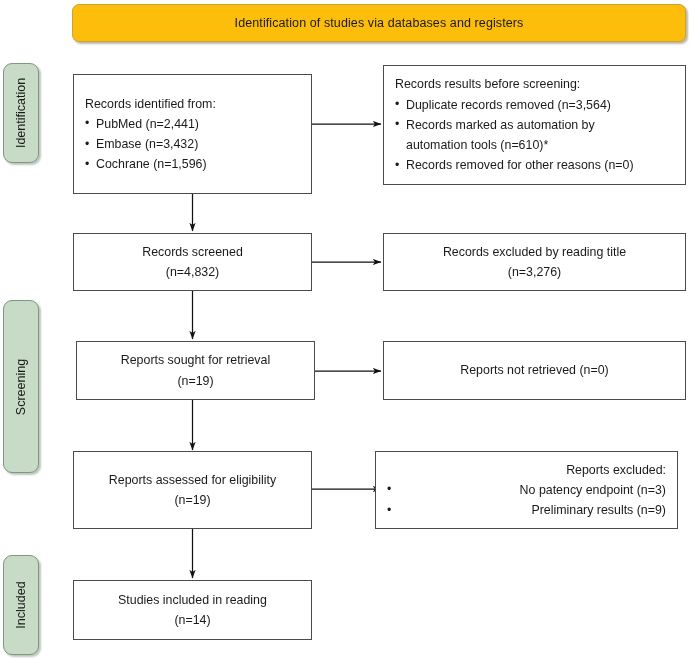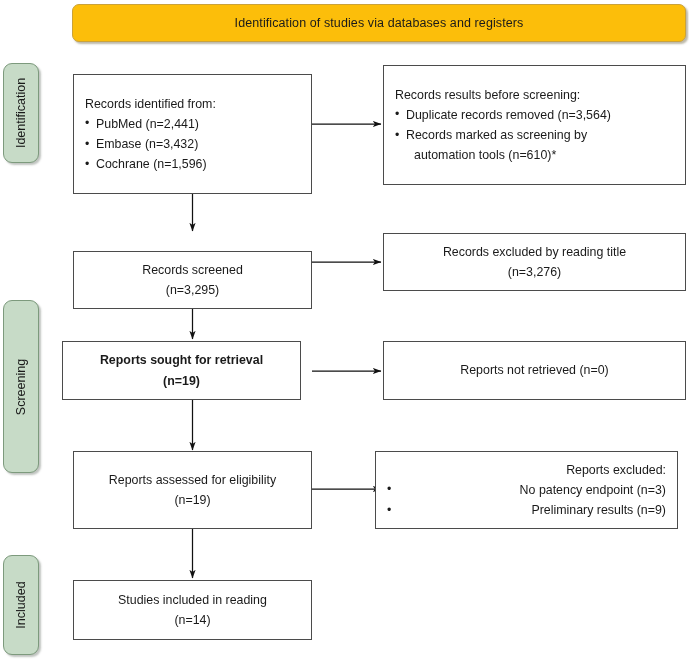--- a/index.html
+++ b/index.html
@@ -32,21 +32,21 @@
   .box .inner{position:absolute;left:0;top:0;right:0;bottom:0;
        display:flex;flex-direction:column;justify-content:center;
        padding:0 11px;box-sizing:border-box;}
   .box.center .inner{align-items:center;text-align:center;}
   .line{font-size:12.4px;line-height:1.62;white-space:nowrap;}
   .box.center .line{white-space:normal;}
   ul.bl{list-style:none;margin:0;padding:0;}
   ul.bl li{font-size:12.4px;line-height:1.63;position:relative;
        padding-left:11px;}
   ul.bl li:before{content:"\2022";position:absolute;left:0;top:-0.5px;}
-  ul.bl li .cont{display:block;padding-left:0;margin-left:8px;}
+  ul.bl li .cont{display:block;padding-left:0;}
   .hdrline{font-size:12.4px;line-height:1.63;margin-bottom:0px;}
 
   
   svg.conn{position:absolute;left:0;top:0;width:689px;height:667px;
            overflow:visible;pointer-events:none;}
 </style>
 </head>
 <body>
 
 <div id="stage">
@@ -95,28 +95,28 @@
     <div class="inner">
       <div class="hdrline">Records identified from:</div>
       <ul class="bl">
         <li>PubMed (n=2,441)</li>
         <li>Embase (n=3,432)</li>
         <li>Cochrane (n=1,596)</li>
       </ul>
     </div>
   </div>
 
-  <div class="box center" style="left:73px;top:233px;width:239px;height:58px;margin-top:18px;">
+  <div class="box center" style="left:73px;top:233px;width:239px;height:58px;">
     <div class="inner">
       <div class="line">Records screened</div>
-      <div class="line">(n=3,295)</div>
+      <div class="line">(n=4,832)</div>
     </div>
   </div>
 
-  <div class="box center" style="left:62px;top:341px;width:239px;height:59px;font-weight:bold;">
+  <div class="box center" style="left:76px;top:341px;width:239px;height:59px;">
     <div class="inner">
       <div class="line">Reports sought for retrieval</div>
       <div class="line">(n=19)</div>
     </div>
   </div>
 
   <div class="box center" style="left:73px;top:451px;width:239px;height:78px;">
     <div class="inner">
       <div class="line">Reports assessed for eligibility</div>
       <div class="line">(n=19)</div>
@@ -129,23 +129,24 @@
       <div class="line">(n=14)</div>
     </div>
   </div>
 
   <div class="box" style="left:383px;top:65px;width:303px;height:120px;">
     <div class="inner">
       <div class="hdrline">Records results before screening:</div>
       <ul class="bl">
         <li>Duplicate records removed (n=3,564)</li>
         <li>
-          <span>Records marked as screening by</span>
+          <span>Records marked as automation by</span>
           <span class="cont">automation tools (n=610)*</span>
         </li>
+        <li>Records removed for other reasons (n=0)</li>
       </ul>
     </div>
   </div>
 
   <div class="box center" style="left:383px;top:233px;width:303px;height:58px;">
     <div class="inner">
       <div class="line">Records excluded by reading title</div>
       <div class="line">(n=3,276)</div>
     </div>
   </div>

